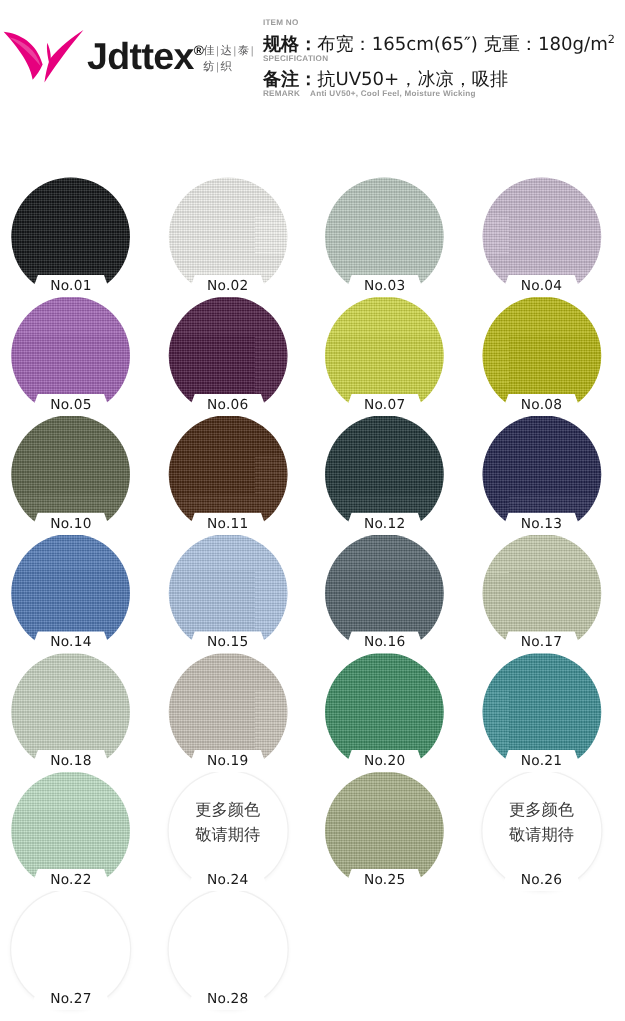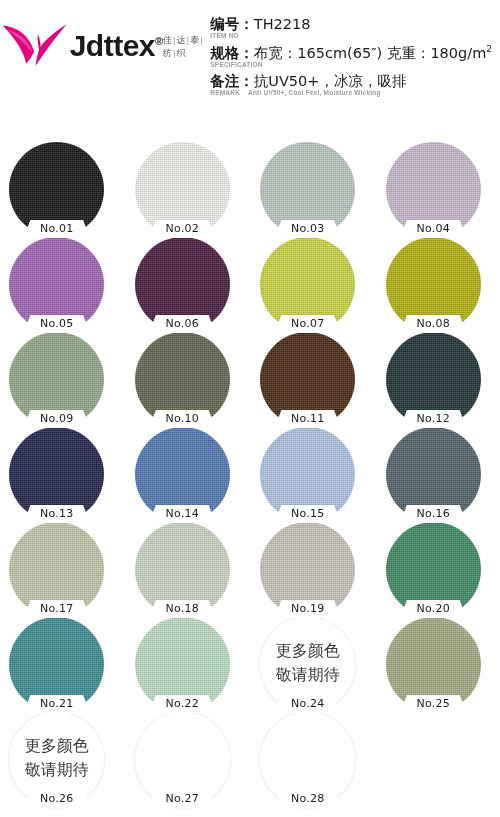--- a/index.html
+++ b/index.html
@@ -171,21 +171,21 @@
     letter-spacing: 0.2px;
     z-index: 3;
     line-height: 16px;
   }
   .placeholder-text {
     position: absolute;
     top: 22px;
     left: 0;
     right: 0;
     text-align: center;
-    font-size: 16px;
+    font-size: 13px;
     color: #3a3a3a;
     line-height: 1.5;
     font-family: "DejaVu Sans", sans-serif;
     z-index: 1;
   }
 </style>
 </head>
 <body>
 
 <div class="card">
@@ -199,21 +199,20 @@
         <path d="M92 2 C 80 10, 66 20, 55 34 C 52 42, 50 52, 49 60 C 58 46, 72 26, 92 2 Z" fill="#e6007e"></path>
         <path d="M52 16 C 56 24, 57 34, 55 42 C 53 34, 51 24, 52 16 Z" fill="#e6007e"></path>
       </svg>
       <div class="brand-name"><span>Jdttex</span><span class="brand-reg">®</span></div>
       <div class="brand-sub">佳|达|泰|纺|织</div>
     </div>
 
     <div class="specs">
 
       <div class="spec-row">
-        <div class="spec-main"><span class="spec-label-cn">编号：</span><span class="spec-value">TH2218</span></div>
         <div class="spec-sub">
             <span class="spec-sub-en">ITEM NO</span>
           </div>
       </div>
 
 
       <div class="spec-row">
         <div class="spec-main"><span class="spec-label-cn">规格：</span><span class="spec-value">布宽：165cm(65″) 克重：180g/m</span><span class="sup">2</span></div>
         <div class="spec-sub">
             <span class="spec-sub-en">SPECIFICATION</span>
@@ -283,27 +282,20 @@
       </div>
       <div class="swatch">
         <div class="disc-wrap">
           <div class="disc" style="background: rgb(178, 179, 16);"></div>
           <div class="notch"></div>
           <div class="swatch-label">No.08</div>
         </div>
       </div>
       <div class="swatch">
         <div class="disc-wrap">
-          <div class="disc" style="background: rgb(147, 168, 137);"></div>
-          <div class="notch"></div>
-          <div class="swatch-label">No.09</div>
-        </div>
-      </div>
-      <div class="swatch">
-        <div class="disc-wrap">
           <div class="disc" style="background: rgb(97, 104, 79);"></div>
           <div class="notch"></div>
           <div class="swatch-label">No.10</div>
         </div>
       </div>
       <div class="swatch">
         <div class="disc-wrap">
           <div class="disc" style="background: rgb(74, 42, 22);"></div>
           <div class="notch"></div>
           <div class="swatch-label">No.11</div>

